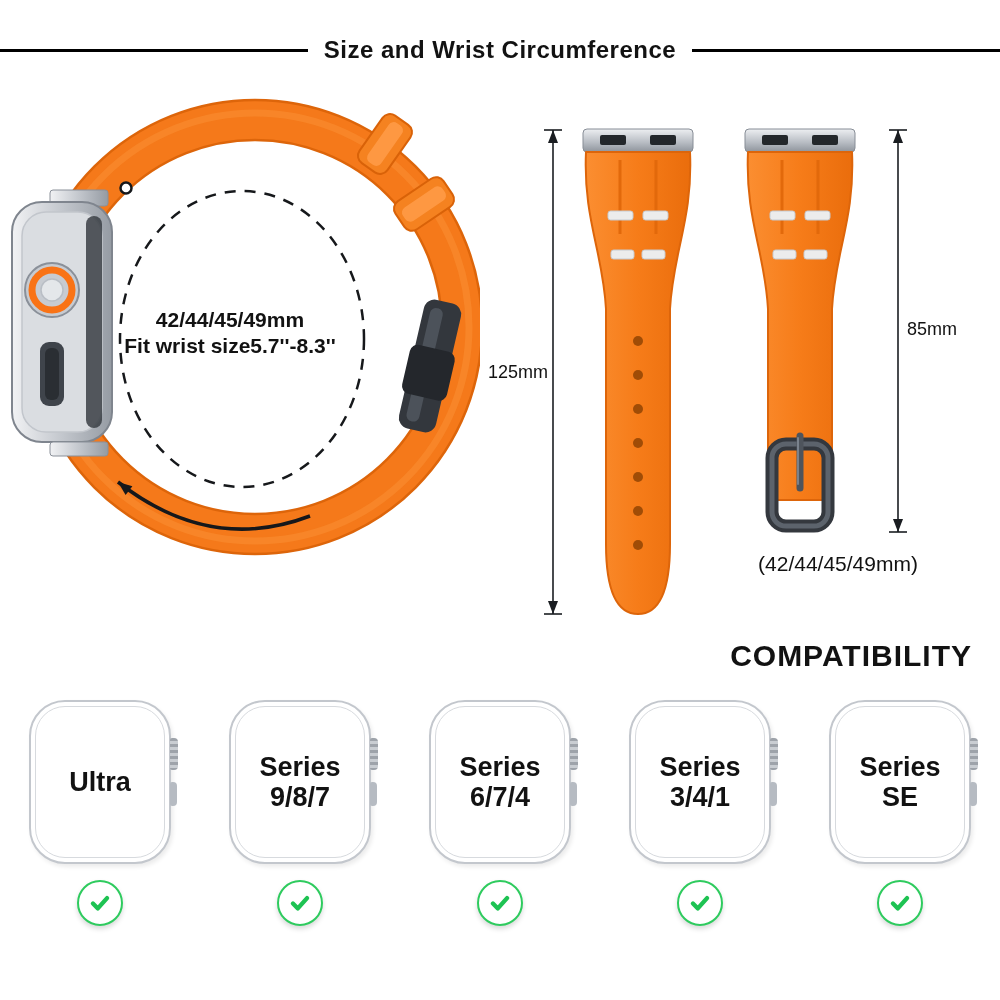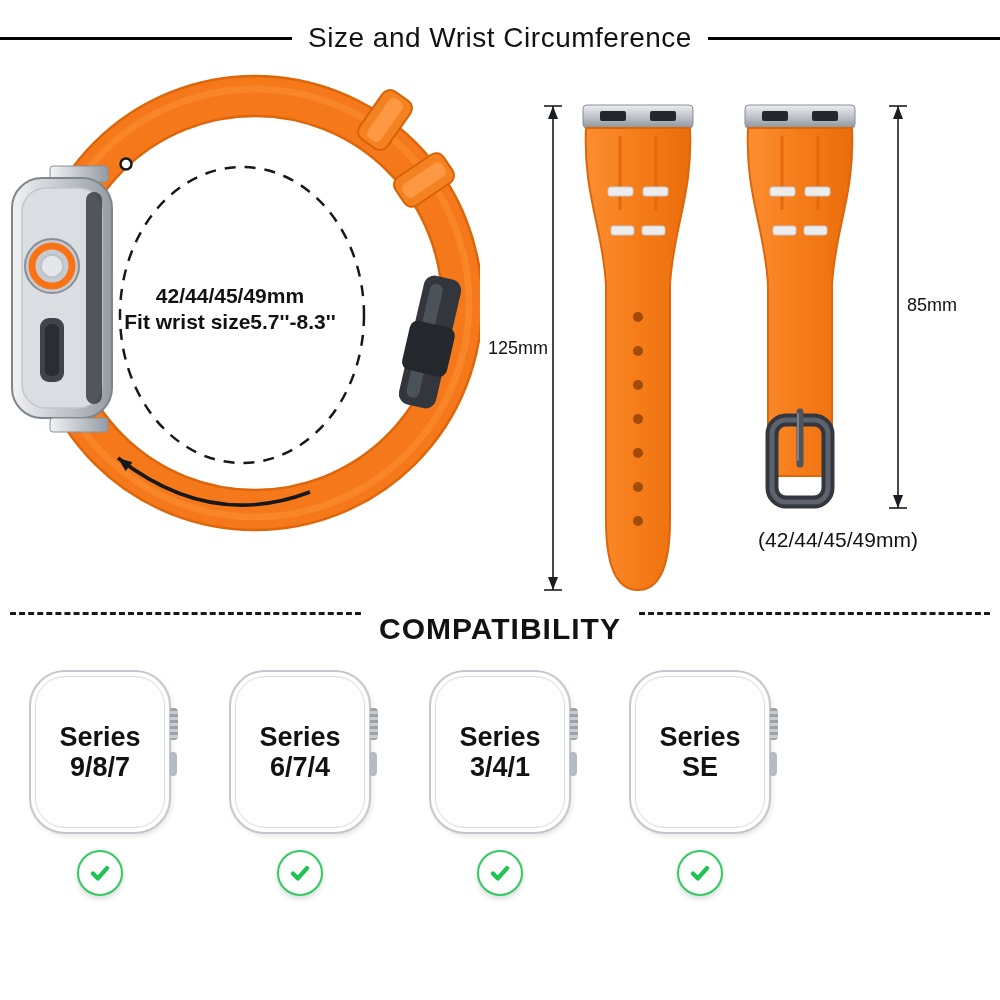--- a/index.html
+++ b/index.html
@@ -3,30 +3,30 @@
 <meta charset="utf-8">
 <style>
   html,body { margin:0; padding:0; }
   body {
     width:1000px; height:1000px; background:#ffffff; overflow:hidden;
     font-family:"Liberation Sans", sans-serif; color:#121212;
   }
   
   .title-row { display:flex; align-items:center; padding-top:22px; }
   .hline { flex:1; border-top:3px solid #000; }
-  .title-row h1 { margin:0 16px; font-size:28px; font-weight:normal; white-space:nowrap; letter-spacing:0.5px; }
+  .title-row h1 { margin:14px 16px; font-size:24px; font-weight:bold; white-space:nowrap; letter-spacing:0.5px; }
 
   
   .size-section { position:relative; height:540px; margin-top:6px; }
   .svg-abs-left  { position:absolute; left:0;   top:0; }
   .svg-abs-right { position:absolute; left:480px; top:0; }
   svg text { font-family:"Liberation Sans", sans-serif; fill:#121212; }
 
   
-  .compat-row { display:flex; align-items:flex-start; margin-top:12px; padding:0 10px; }
+  .compat-row { display:flex; align-items:flex-end; margin-top:12px; padding:0 10px;flex-direction:column; }
   .dashline { flex:1; border-top:3px dashed #16181b; }
   .compat-row h2 { margin:0 18px; font-size:30px; font-weight:bold; letter-spacing:1px; white-space:nowrap; }
 
   
   .models-row { display:grid; grid-template-columns:repeat(5,1fr); margin-top:24px; }
   .model-card { display:flex; flex-direction:column; align-items:center; }
   .watch-outline {
     position:relative; width:138px; height:160px; background:#fff;
     border:2px solid #c3c7cd; border-radius:36px;
     display:flex; align-items:center; justify-content:center;
@@ -206,20 +206,35 @@
   </section>
 
   <div class="compat-row">
     <span class="dashline"></span>
     <h2>COMPATIBILITY</h2>
     <span class="dashline"></span>
   </div>
 
   <section class="models-row">
 
+    <div class="model-card">
+      <div class="watch-outline">
+        <span class="crown"></span>
+        <span class="side-btn"></span>
+        <div class="model-label">
+          <div class="l1">Ultra</div>
+
+        </div>
+      </div>
+      <div class="check-badge">
+        <svg class="check-svg" viewBox="0 0 24 24">
+            <path d="M5.5 12.5 L10 17 L18.5 7.5"></path>
+          </svg>
+      </div>
+    </div>
 
     <div class="model-card">
       <div class="watch-outline">
         <span class="crown"></span>
         <span class="side-btn"></span>
         <div class="model-label">
           <div class="l1">Series</div>
           <div class="l2">9/8/7</div>
         </div>
       </div>

